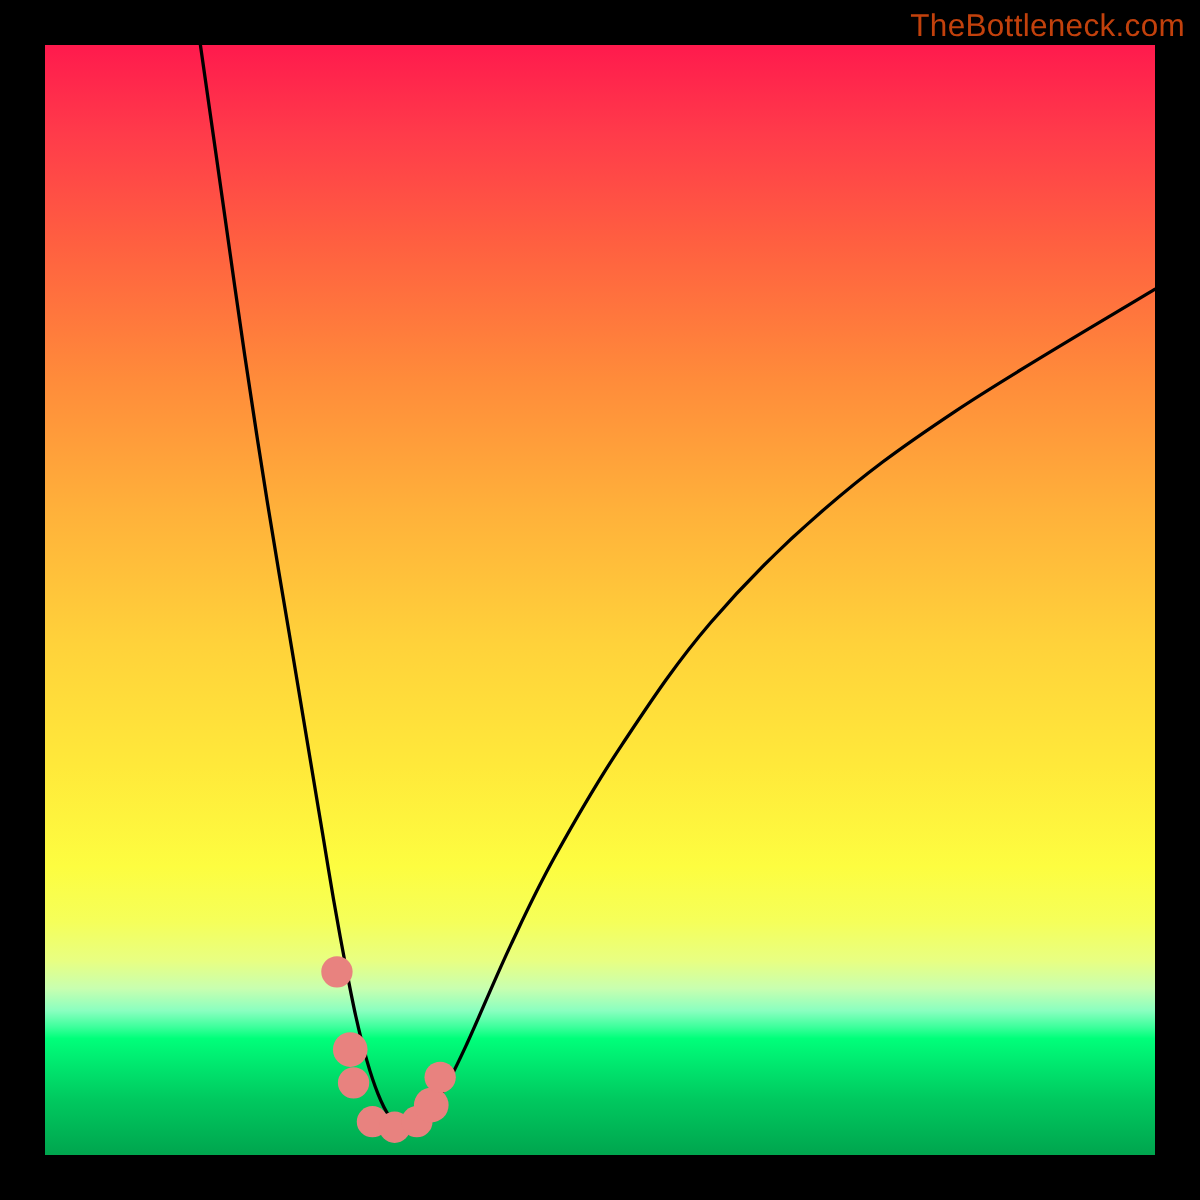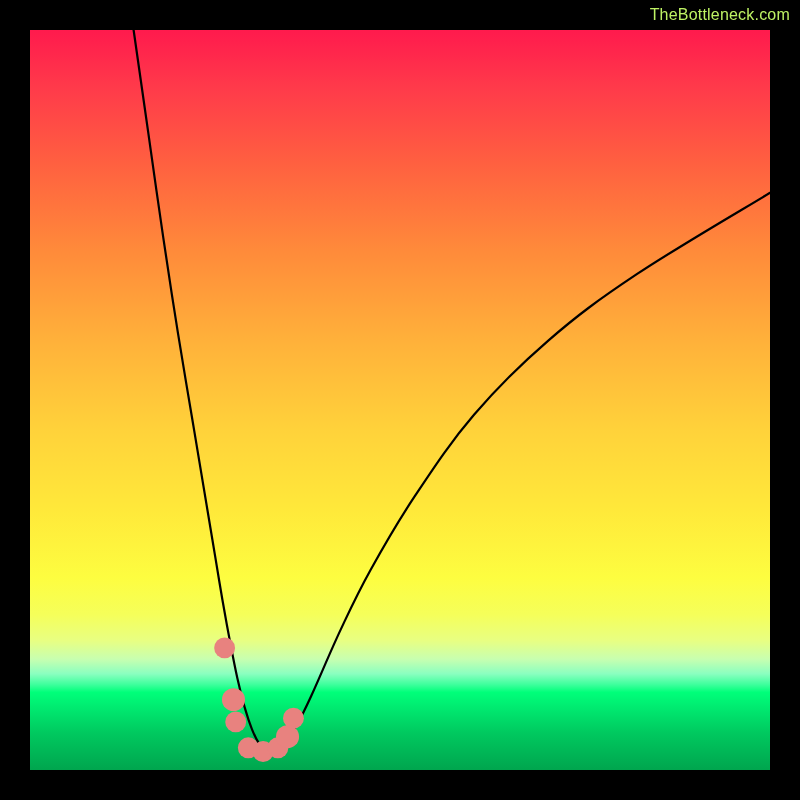--- a/index.html
+++ b/index.html
@@ -34,22 +34,22 @@
       #00ff7a 89.5%,
       #00e66e 92%,
       #00c95f 95%,
       #00a54e 100%
     );
   }
   .watermark {
     position: absolute;
     top: 6px;
     right: 10px;
-    color: #bef264;
-    font-size: 16px;
+    color: #c2410c;
+    font-size: 21px;
     font-weight: 500;
     letter-spacing: 0.2px;
     z-index: 20;
     user-select: none;
   }
   svg.plot {
     position: absolute;
     left: 0;
     top: 0;
     width: 740px;

